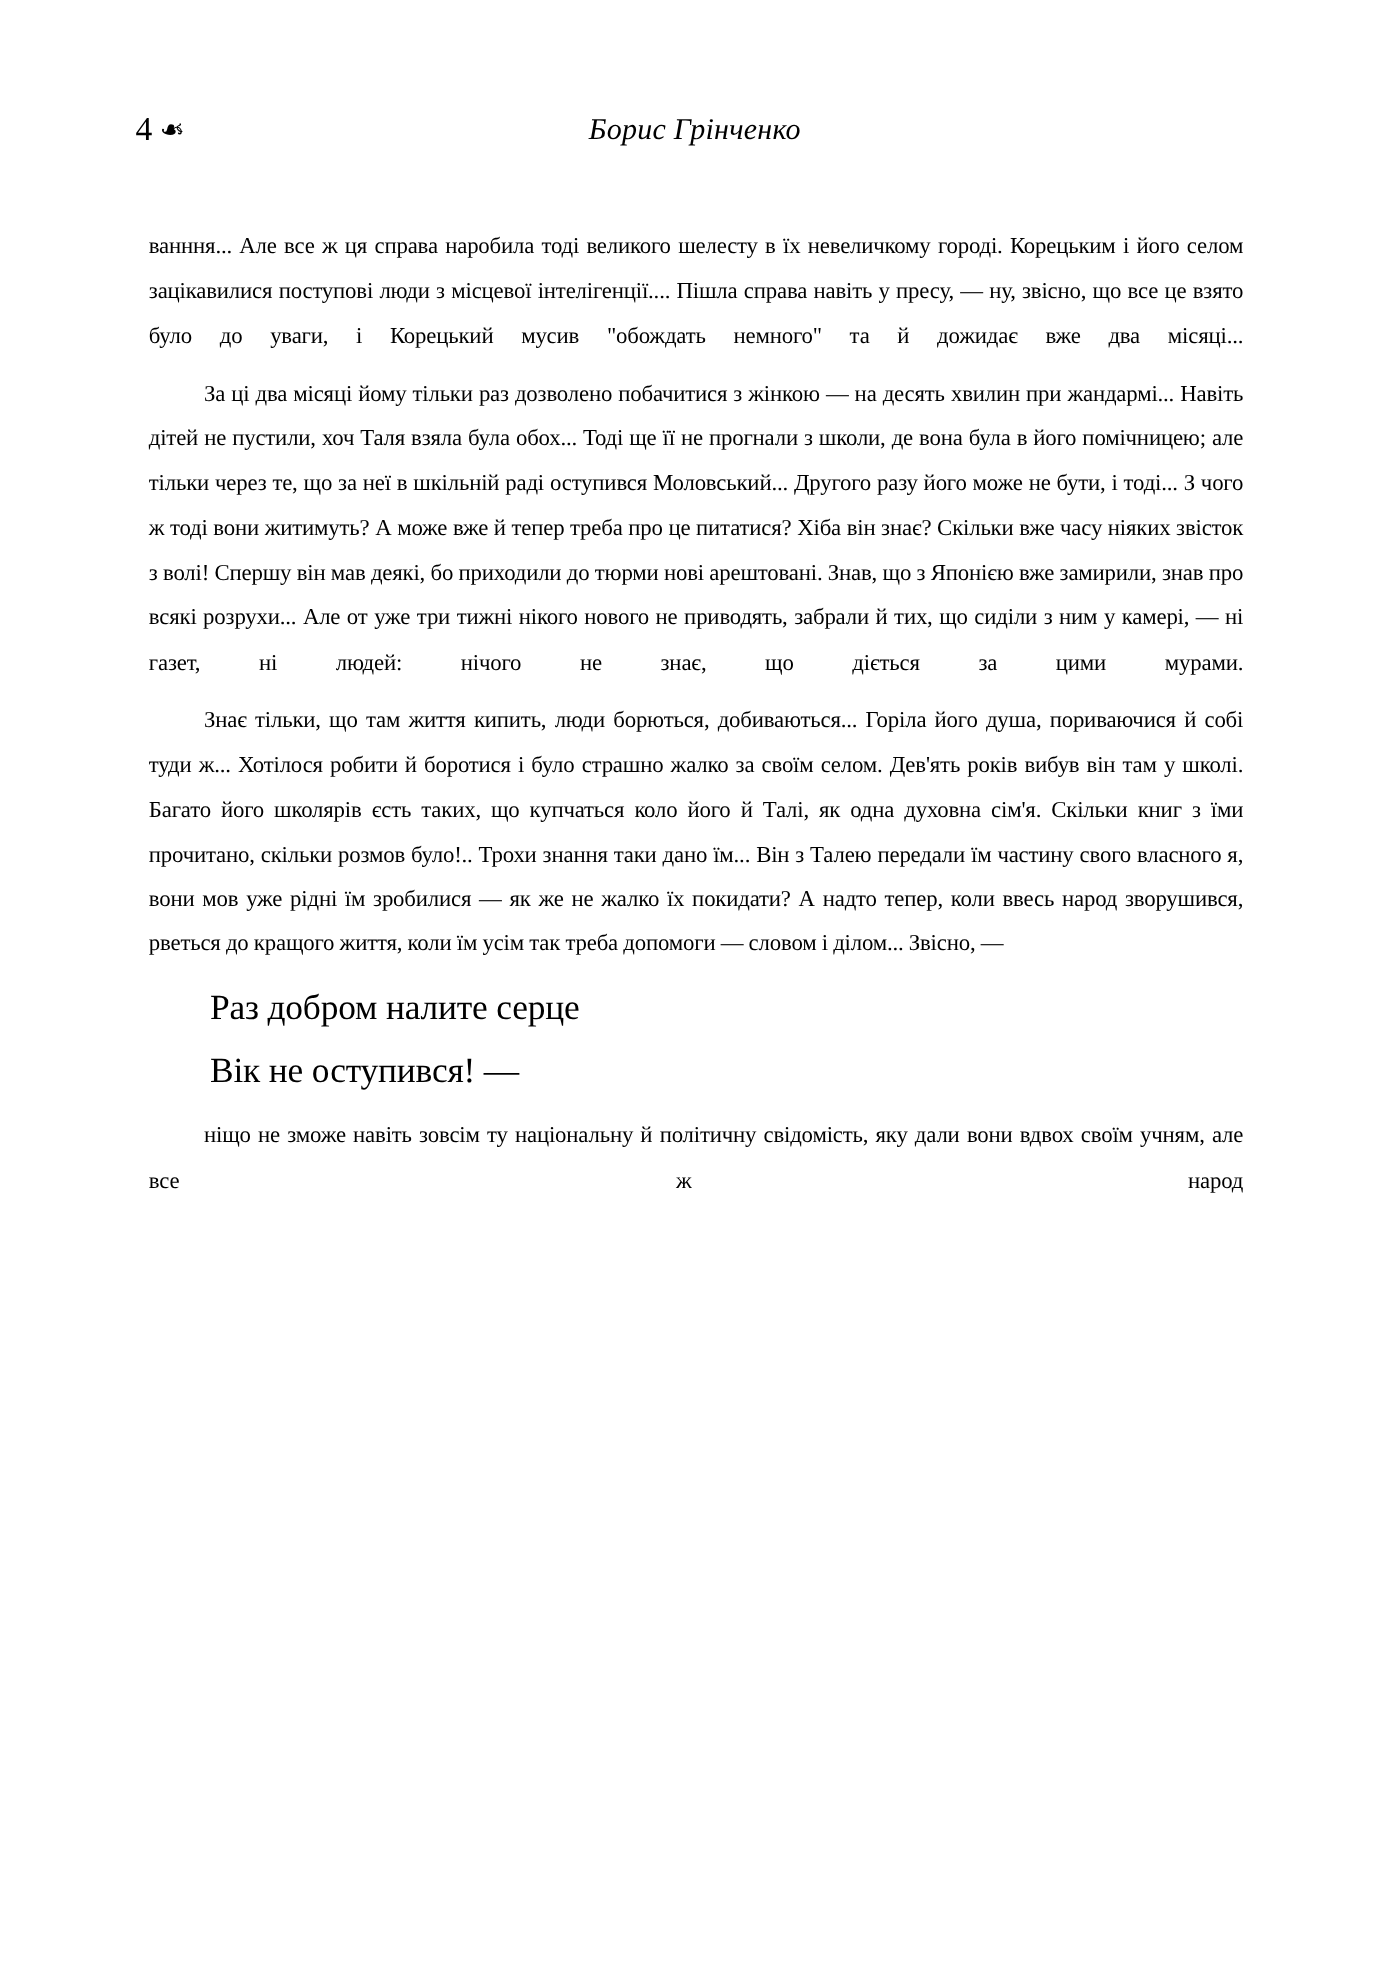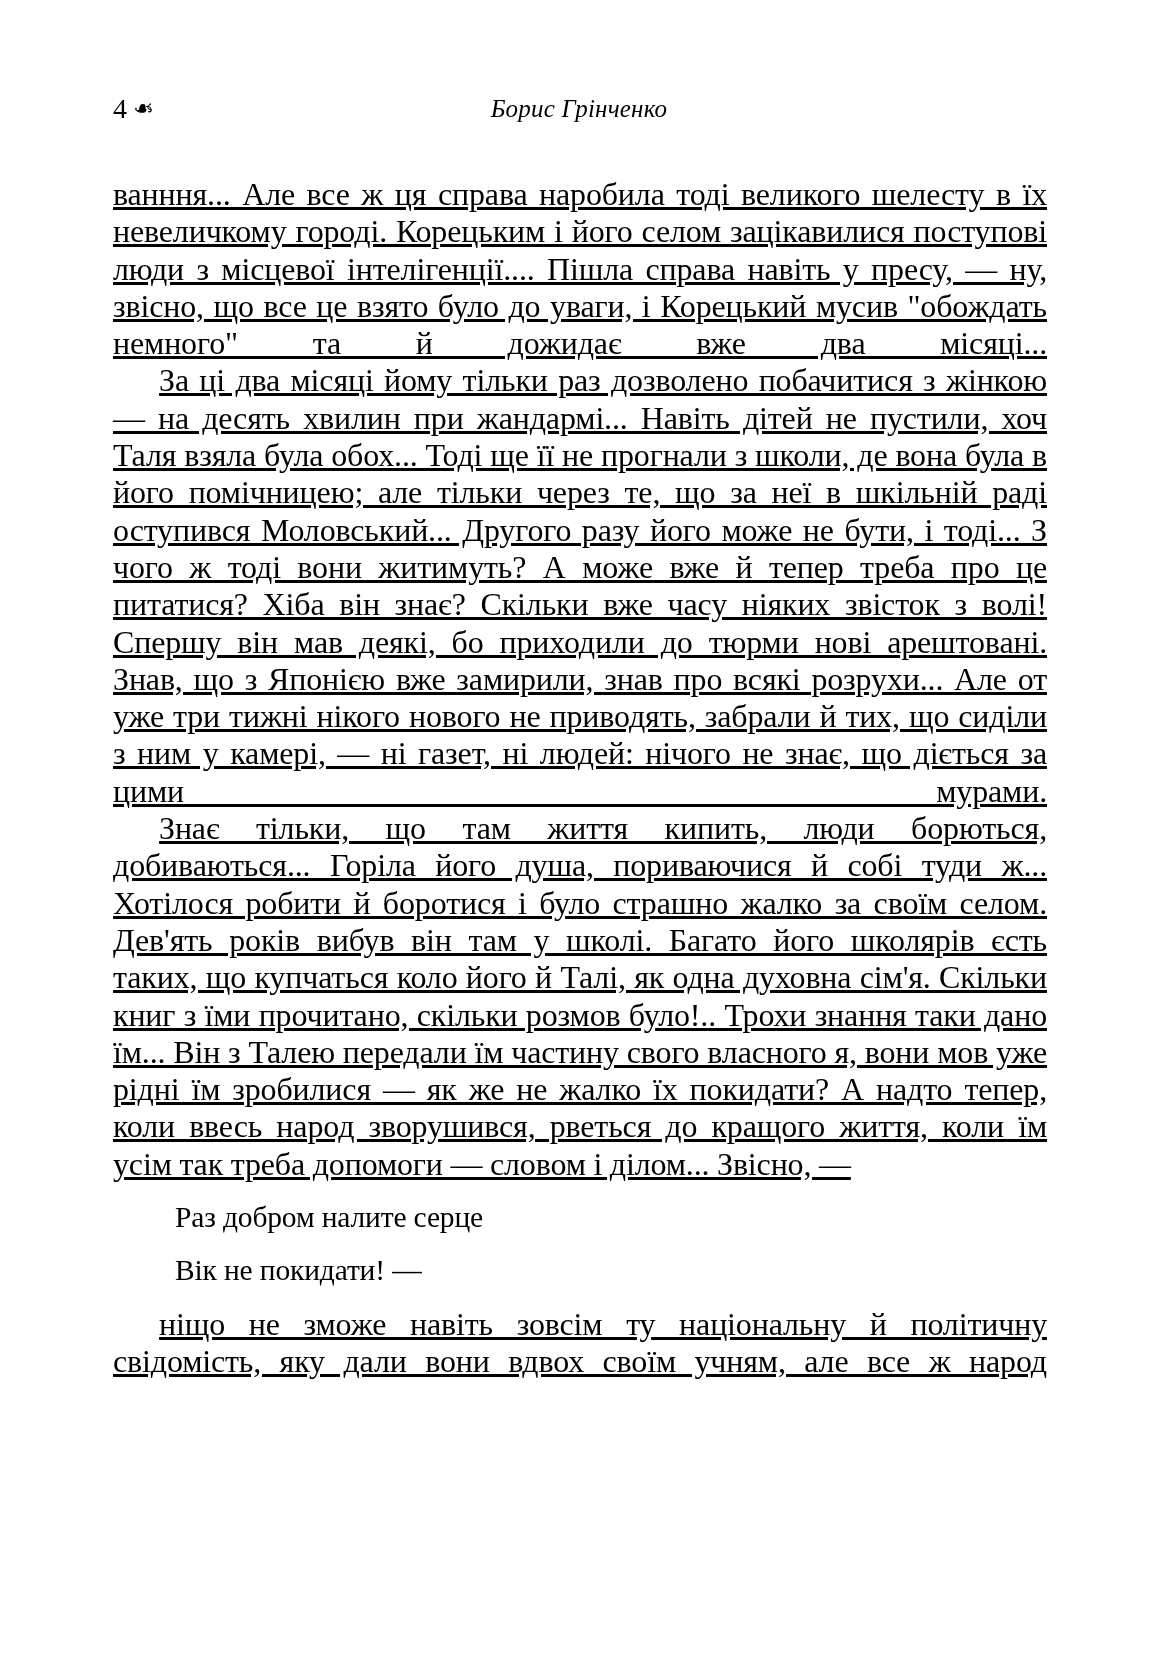--- a/index.html
+++ b/index.html
@@ -69,31 +69,30 @@
 
   
   .textblock {
     position: absolute;
     left: 113px;
     top: 176px;
     width: 934px;
   }
 
   .para {
-    margin: 0;
+    margin: 11px;
     text-align: justify;
     text-align-last: left;
-    font-size: 32px;
+    font-size: 19px;
     line-height: 37.3px;
     font-stretch: condensed;
     transform-origin: left top;
     word-spacing: -0.2px;
     letter-spacing: -0.15px;
     hyphens: manual;
-    text-decoration: underline;
   }
   .para.indent {
     text-indent: 46px;
   }
   .para.last-justify {
     text-align-last: justify;
   }
 
   .verse {
     margin: 16px;
@@ -119,19 +118,19 @@
 
   <div class="textblock">
 
     <p class="para last-justify">ванння... Але все ж ця справа наробила тоді великого шелесту в їх невеличкому городі. Корецьким і його селом зацікавилися поступові люди з місцевої інтелігенції.... Пішла справа навіть у пресу, — ну, звісно, що все це взято було до уваги, і Корецький мусив "обождать немного" та й дожидає вже два місяці...</p>
 
     <p class="para indent last-justify">За ці два місяці йому тільки раз дозволено побачитися з жінкою — на десять хвилин при жандармі... Навіть дітей не пустили, хоч Таля взяла була обох... Тоді ще її не прогнали з школи, де вона була в його помічницею; але тільки через те, що за неї в шкільній раді оступився Моловський... Другого разу його може не бути, і тоді... З чого ж тоді вони житимуть? А може вже й тепер треба про це питатися? Хіба він знає? Скільки вже часу ніяких звісток з волі! Спершу він мав деякі, бо приходили до тюрми нові арештовані. Знав, що з Японією вже замирили, знав про всякі розрухи... Але от уже три тижні нікого нового не приводять, забрали й тих, що сиділи з ним у камері, — ні газет, ні людей: нічого не знає, що діється за цими мурами.</p>
 
     <p class="para indent">Знає тільки, що там життя кипить, люди борються, добиваються... Горіла його душа, пориваючися й собі туди ж... Хотілося робити й боротися і було страшно жалко за своїм селом. Дев'ять років вибув він там у школі. Багато його школярів єсть таких, що купчаться коло його й Талі, як одна духовна сім'я. Скільки книг з їми прочитано, скільки розмов було!.. Трохи знання таки дано їм... Він з Талею передали їм частину свого власного я, вони мов уже рідні їм зробилися — як же не жалко їх покидати? А надто тепер, коли ввесь народ зворушився, рветься до кращого життя, коли їм усім так треба допомоги — словом і ділом... Звісно, —</p>
 
     <p class="verse">Раз добром налите серце</p>
-    <p class="verse">Вік не покидати! —</p>
+    <p class="verse">Вік не оступився! —</p>
 
     <p class="para indent last-justify">ніщо не зможе навіть зовсім ту національну й політичну свідомість, яку дали вони вдвох своїм учням, але все ж народ</p>
 
   </div>
 
 </div>
 
 </body></html>

